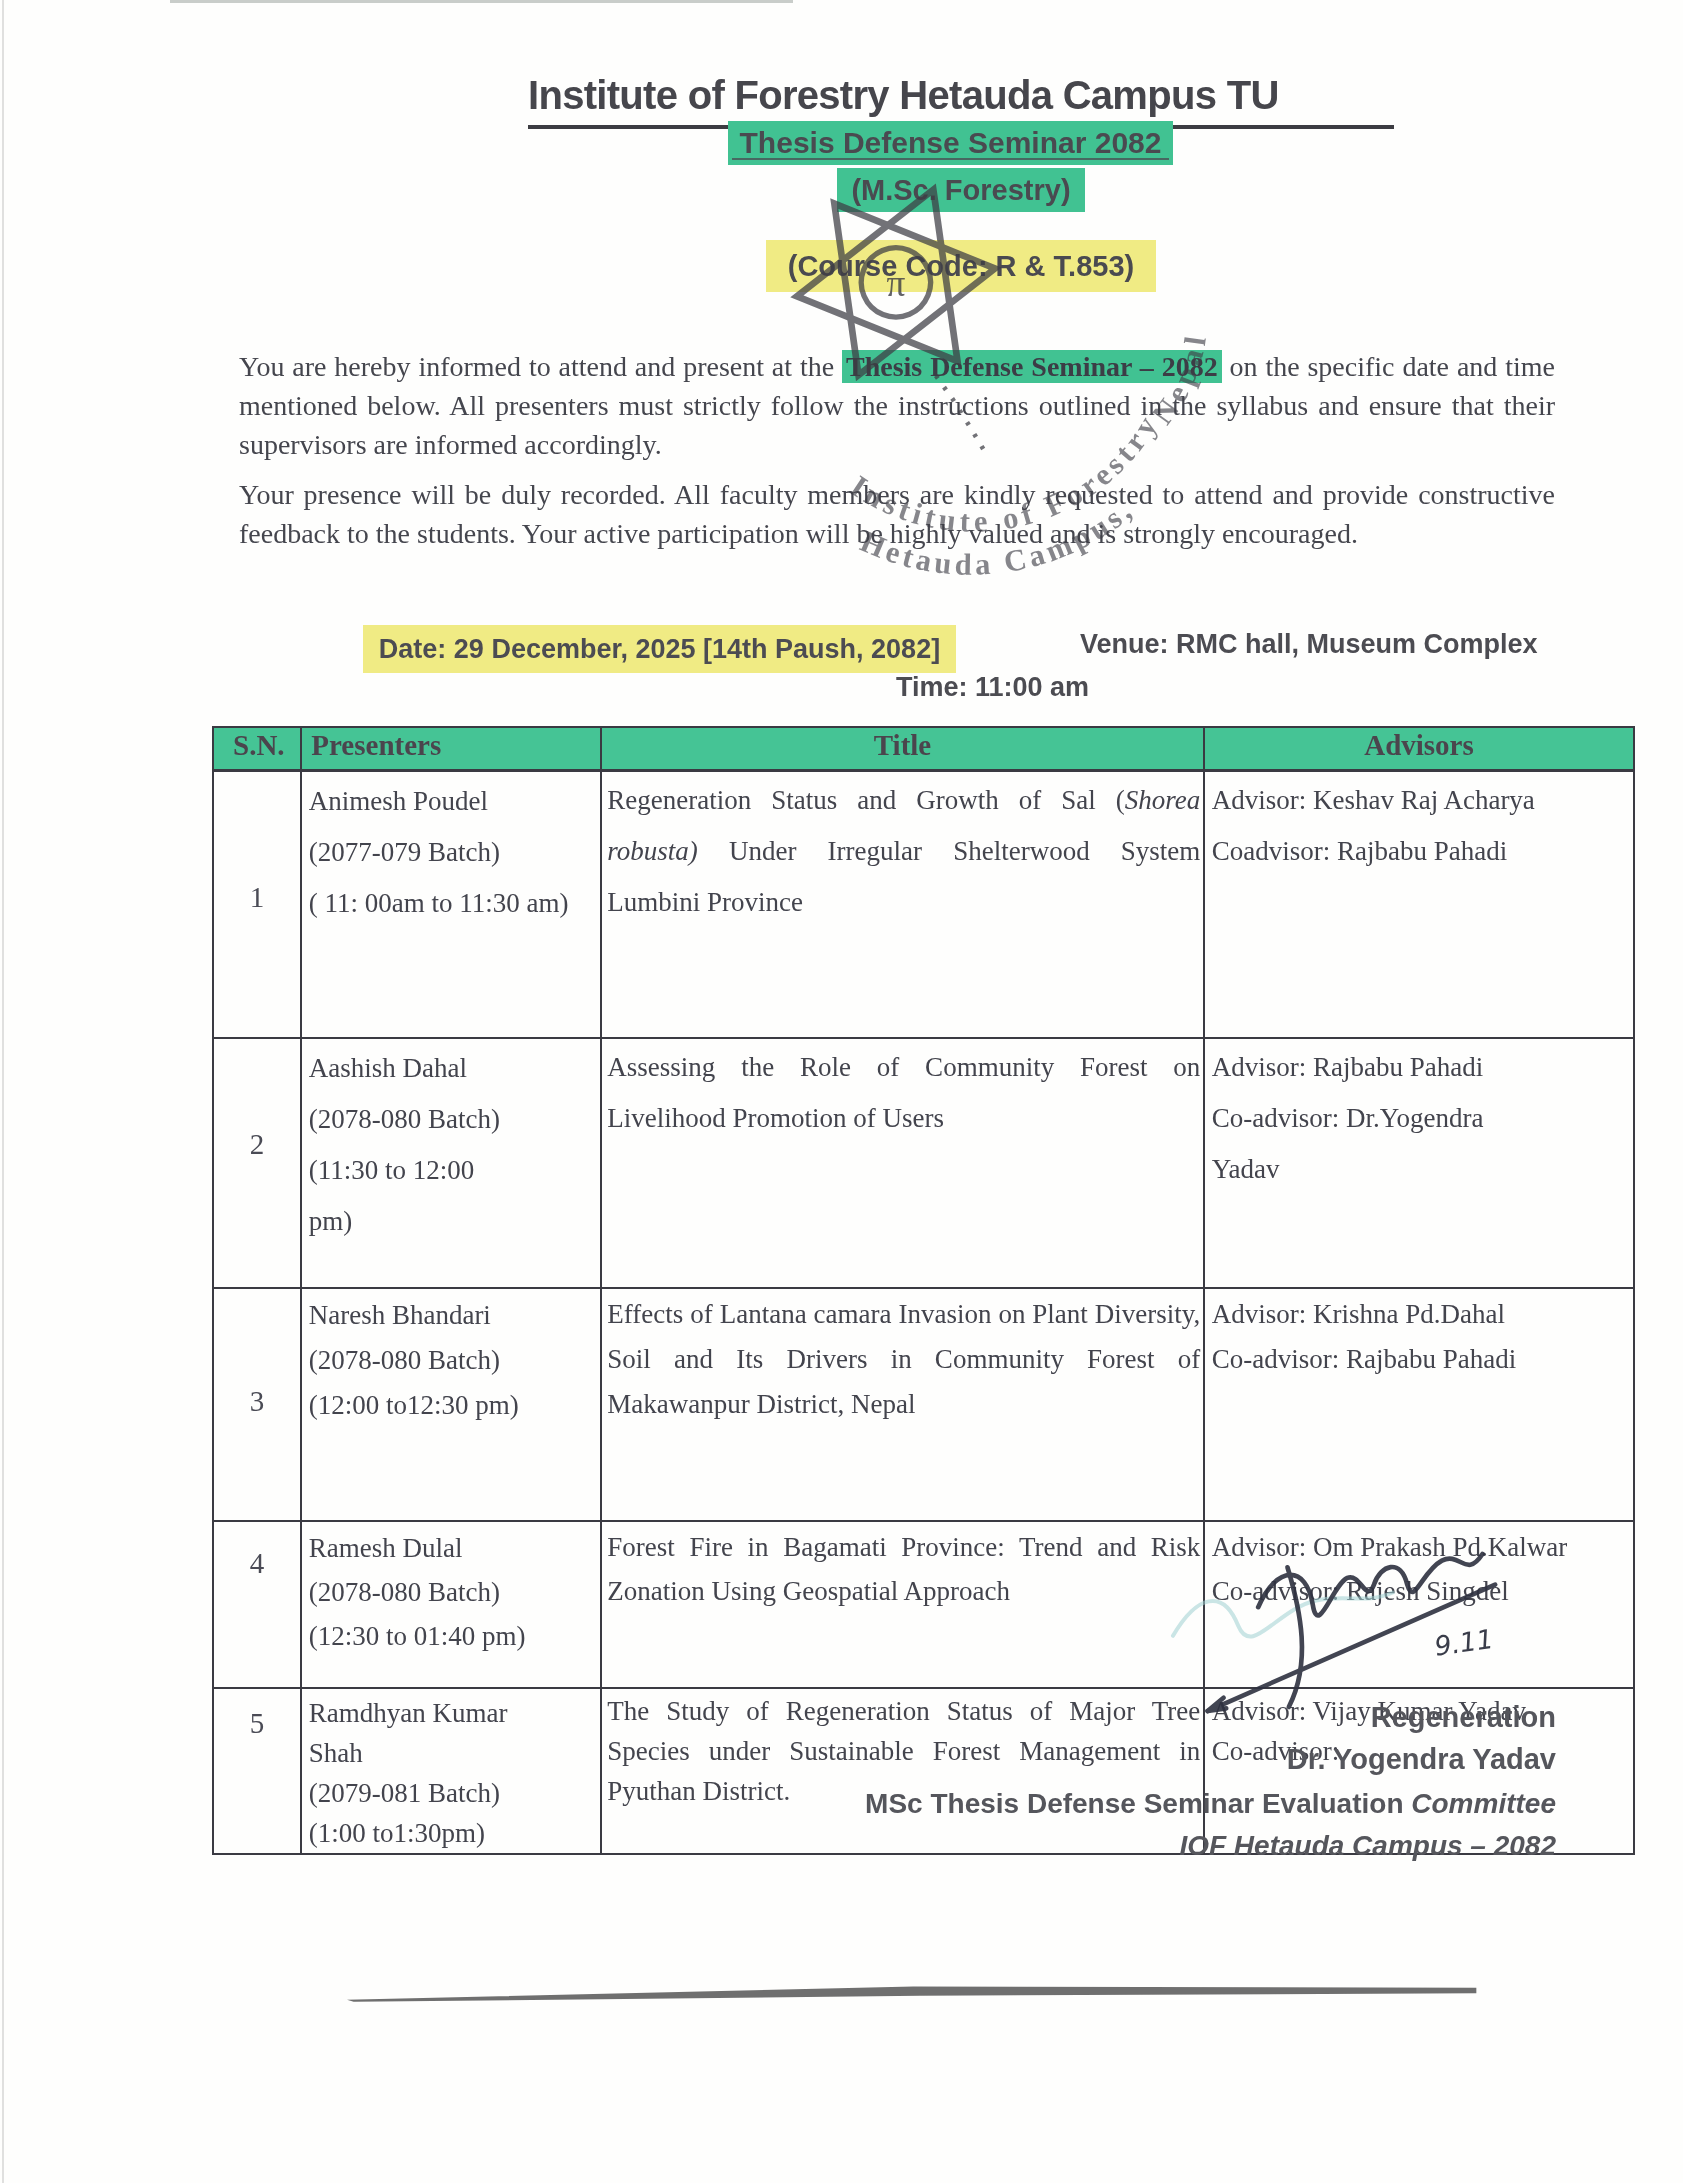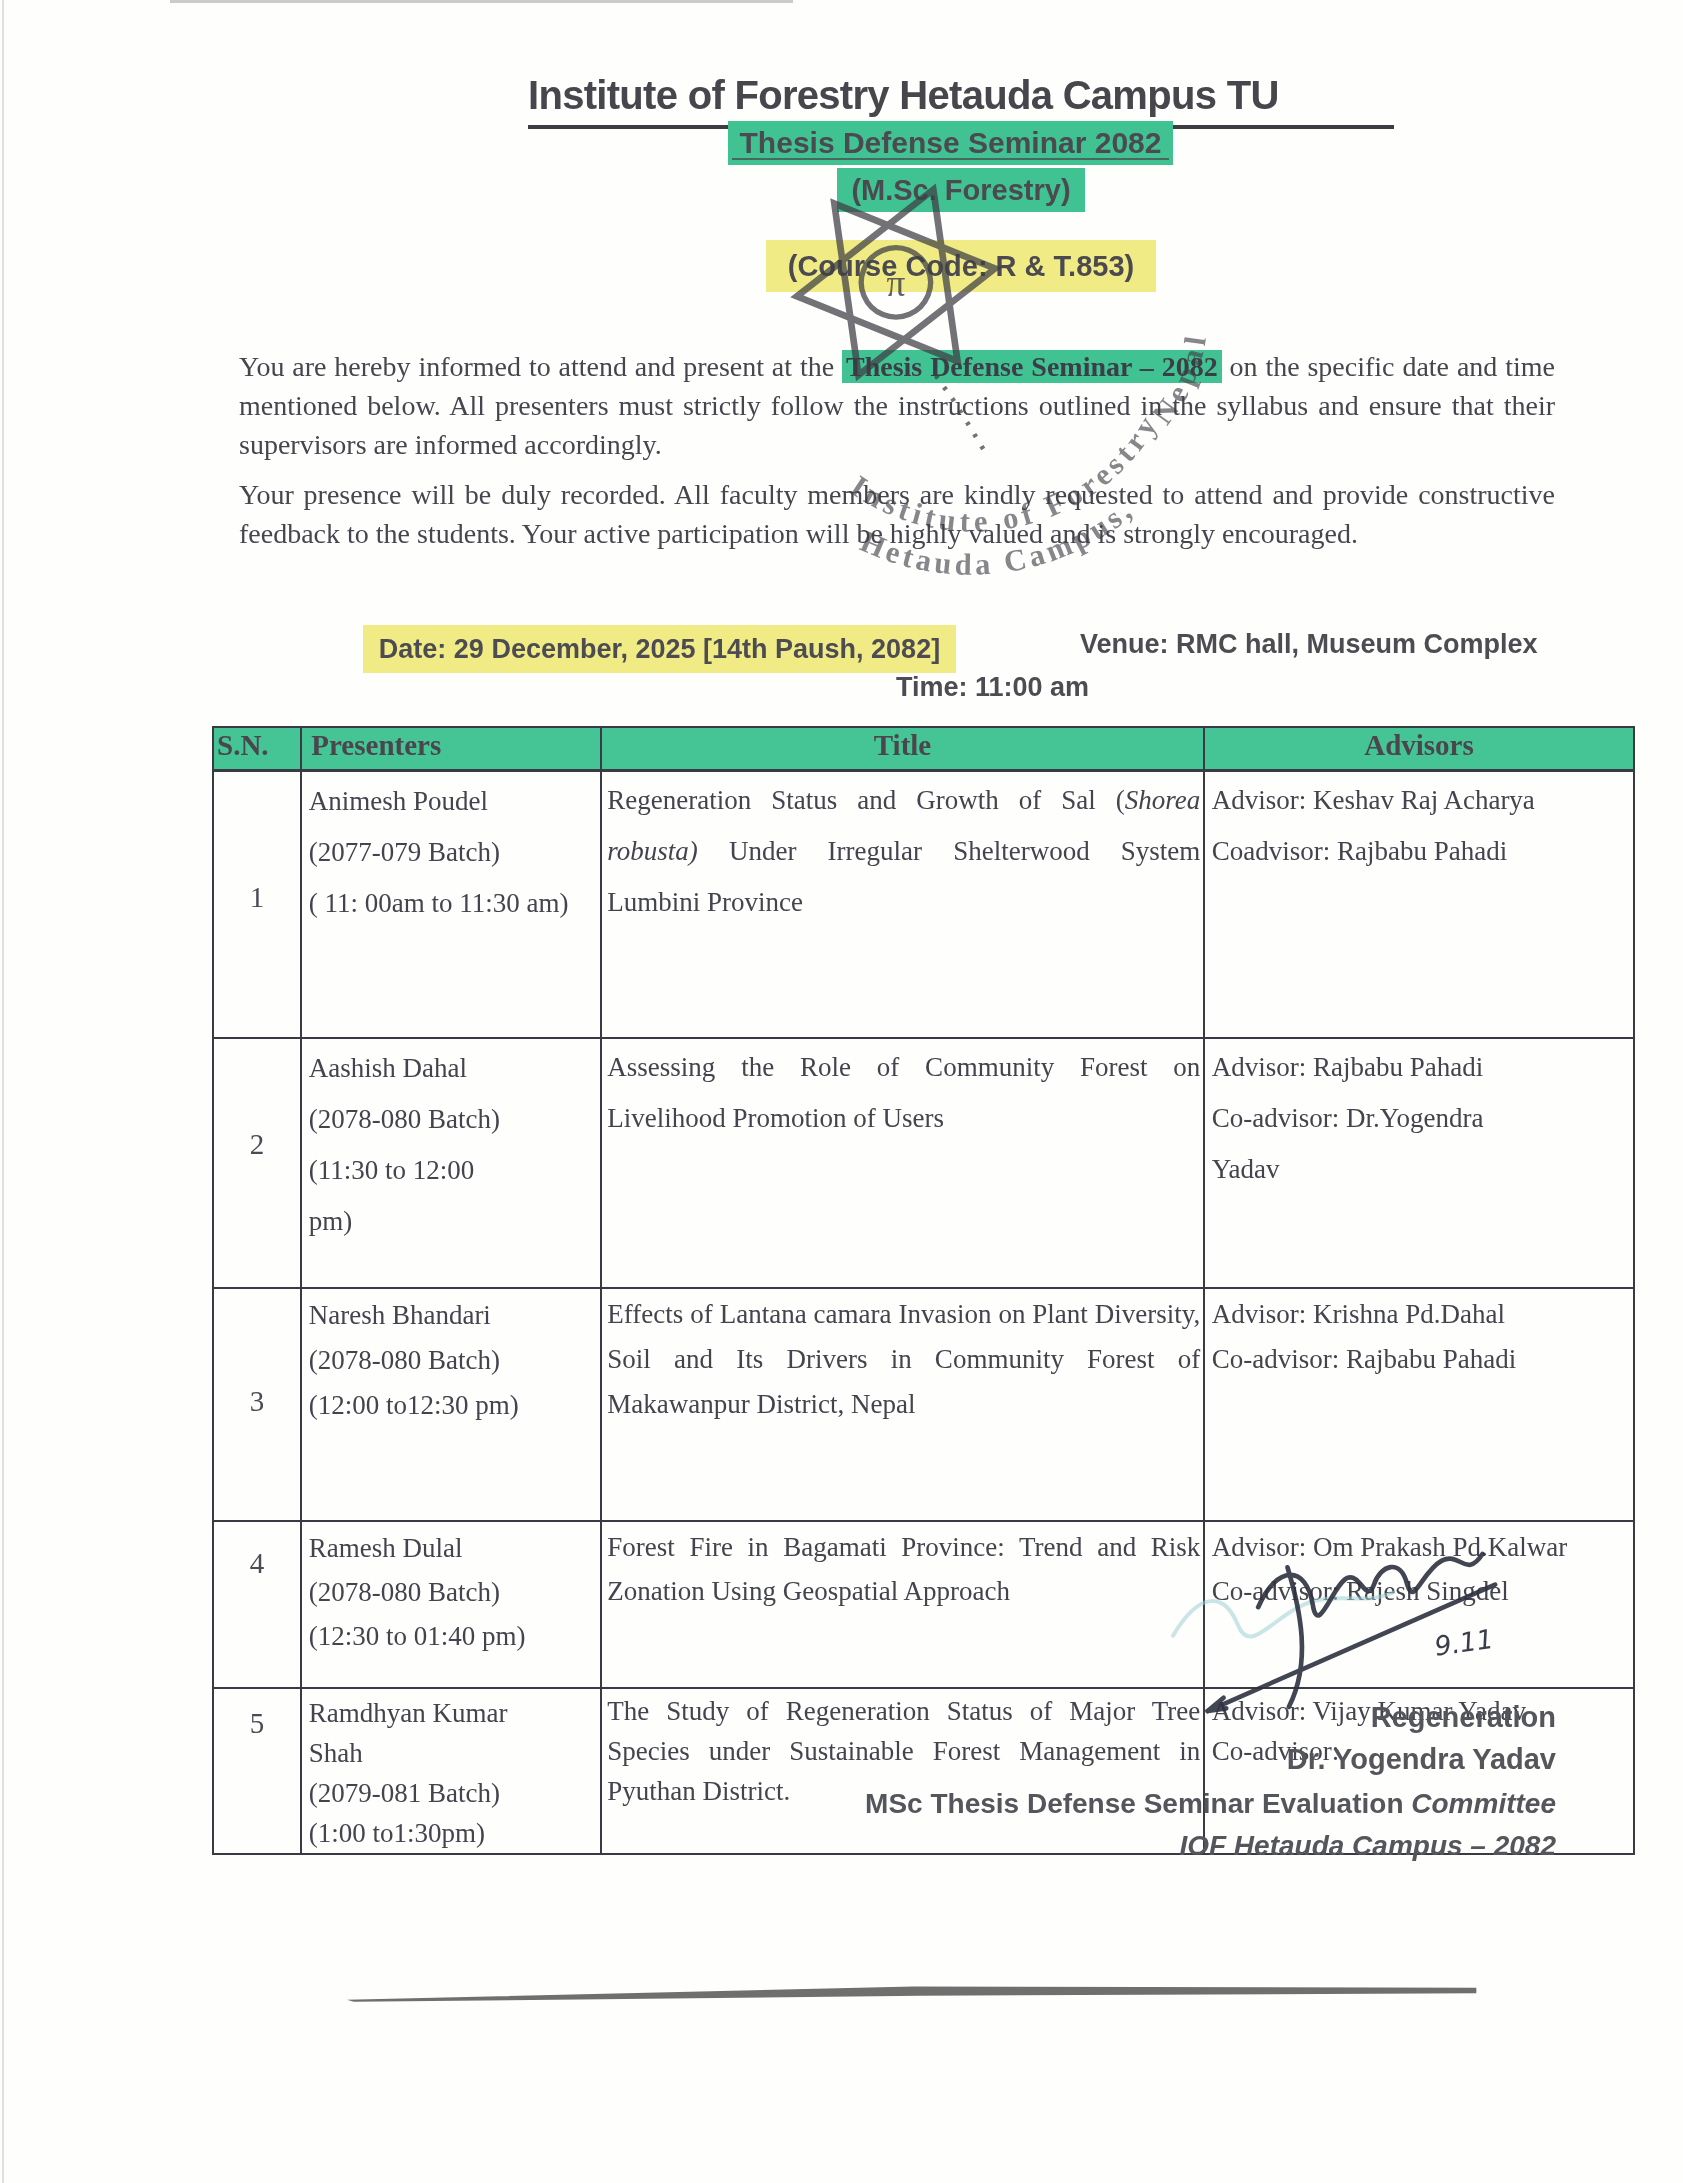--- a/index.html
+++ b/index.html
@@ -63,21 +63,21 @@
   table.schedule col.c-title{width:603px;}
   table.schedule col.c-advisors{width:430px;}
   table.schedule th, table.schedule td{
     border:2px solid #3a3a42;vertical-align:top;overflow:hidden;
   }
   table.schedule thead th{
     background:var(--header-green,#45c495);height:39px;
     font-size:29px;color:#4b454d;font-weight:bold;
     border-bottom:3.3px solid #3a3a42;
   }
-  th.h-sn{font-weight:normal;text-align:left;padding-left:3px;}
+  th.h-sn{font-weight:normal;text-align:left;padding-left:19px;}
   th.h-presenter{text-align:left;padding-left:9.3px;}
   th.h-title,th.h-advisors{text-align:center;}
   td.sn{text-align:center;font-size:29px;color:#4a4b55;}
   td.presenter{padding:4px 2.7px 0 6.7px;}
   td.title-cell{padding:2.7px 2.7px 0 5.3px;text-align:justify;}
   td.advisors{padding:2.7px 2.7px 0 6.7px;margin-top:43px;}
   tr.r1 td{height:164px;line-height:51px;}
   tr.r2 td{height:167px;line-height:51px;}
   tr.r3 td{height:140px;line-height:45px;}
   tr.r4 td{height:145px;line-height:44px;}

